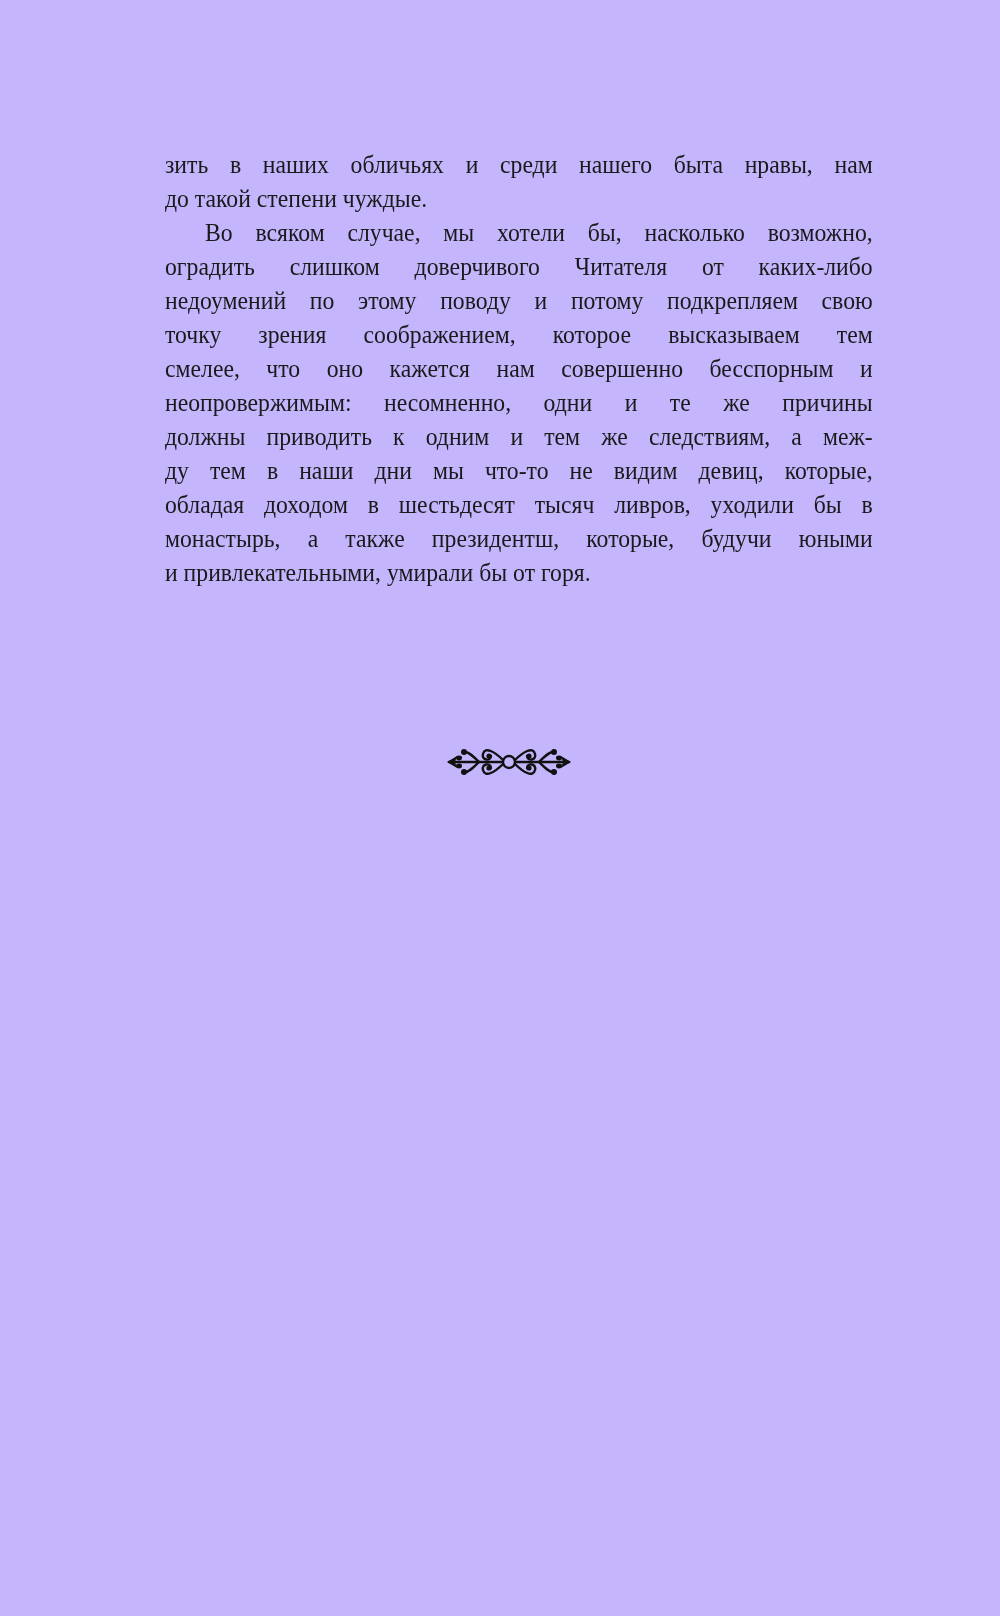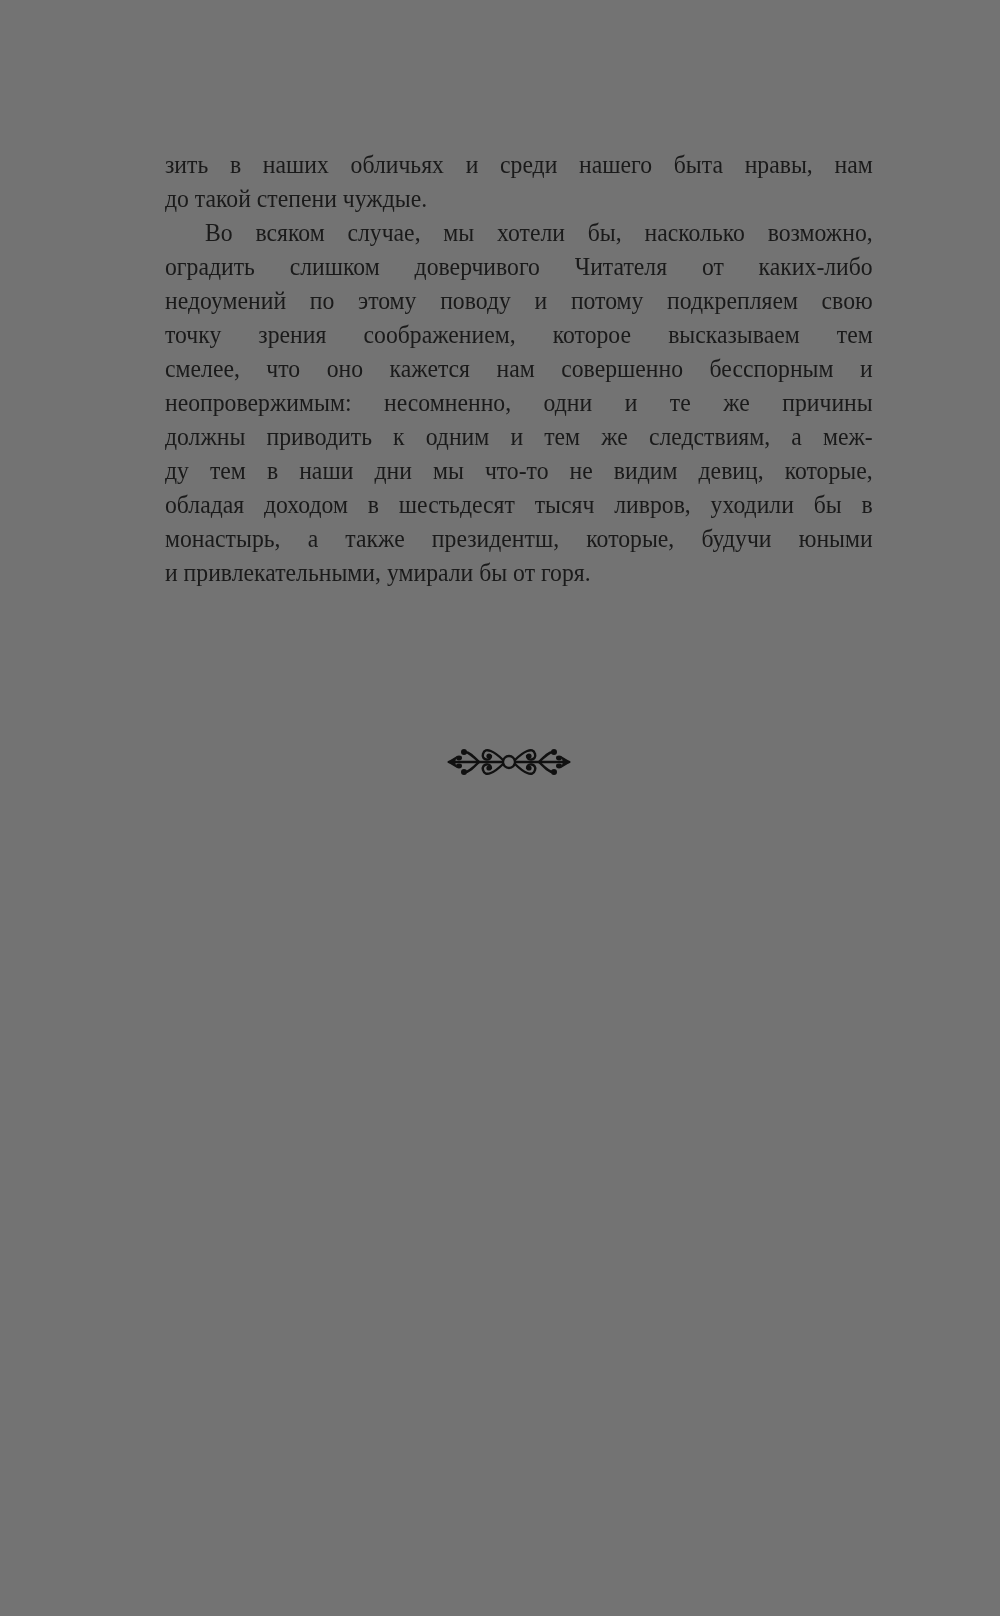--- a/index.html
+++ b/index.html
@@ -13,21 +13,21 @@
       position: relative;
       overflow: hidden;
       font-family: "Liberation Serif", "DejaVu Serif", serif;
       color: #1a1a1a;
     }
     .page {
       position: absolute;
       left: 0; top: 0;
       width: 1000px;
       height: 1616px;
-      background: #737373;
+      background: #c4b5fd;
     }
     .text-block {
       position: absolute;
       left: 165px;
       top: 148px;
       width: 708px;
     }
     .line {
       display: block;
       height: 34px;

